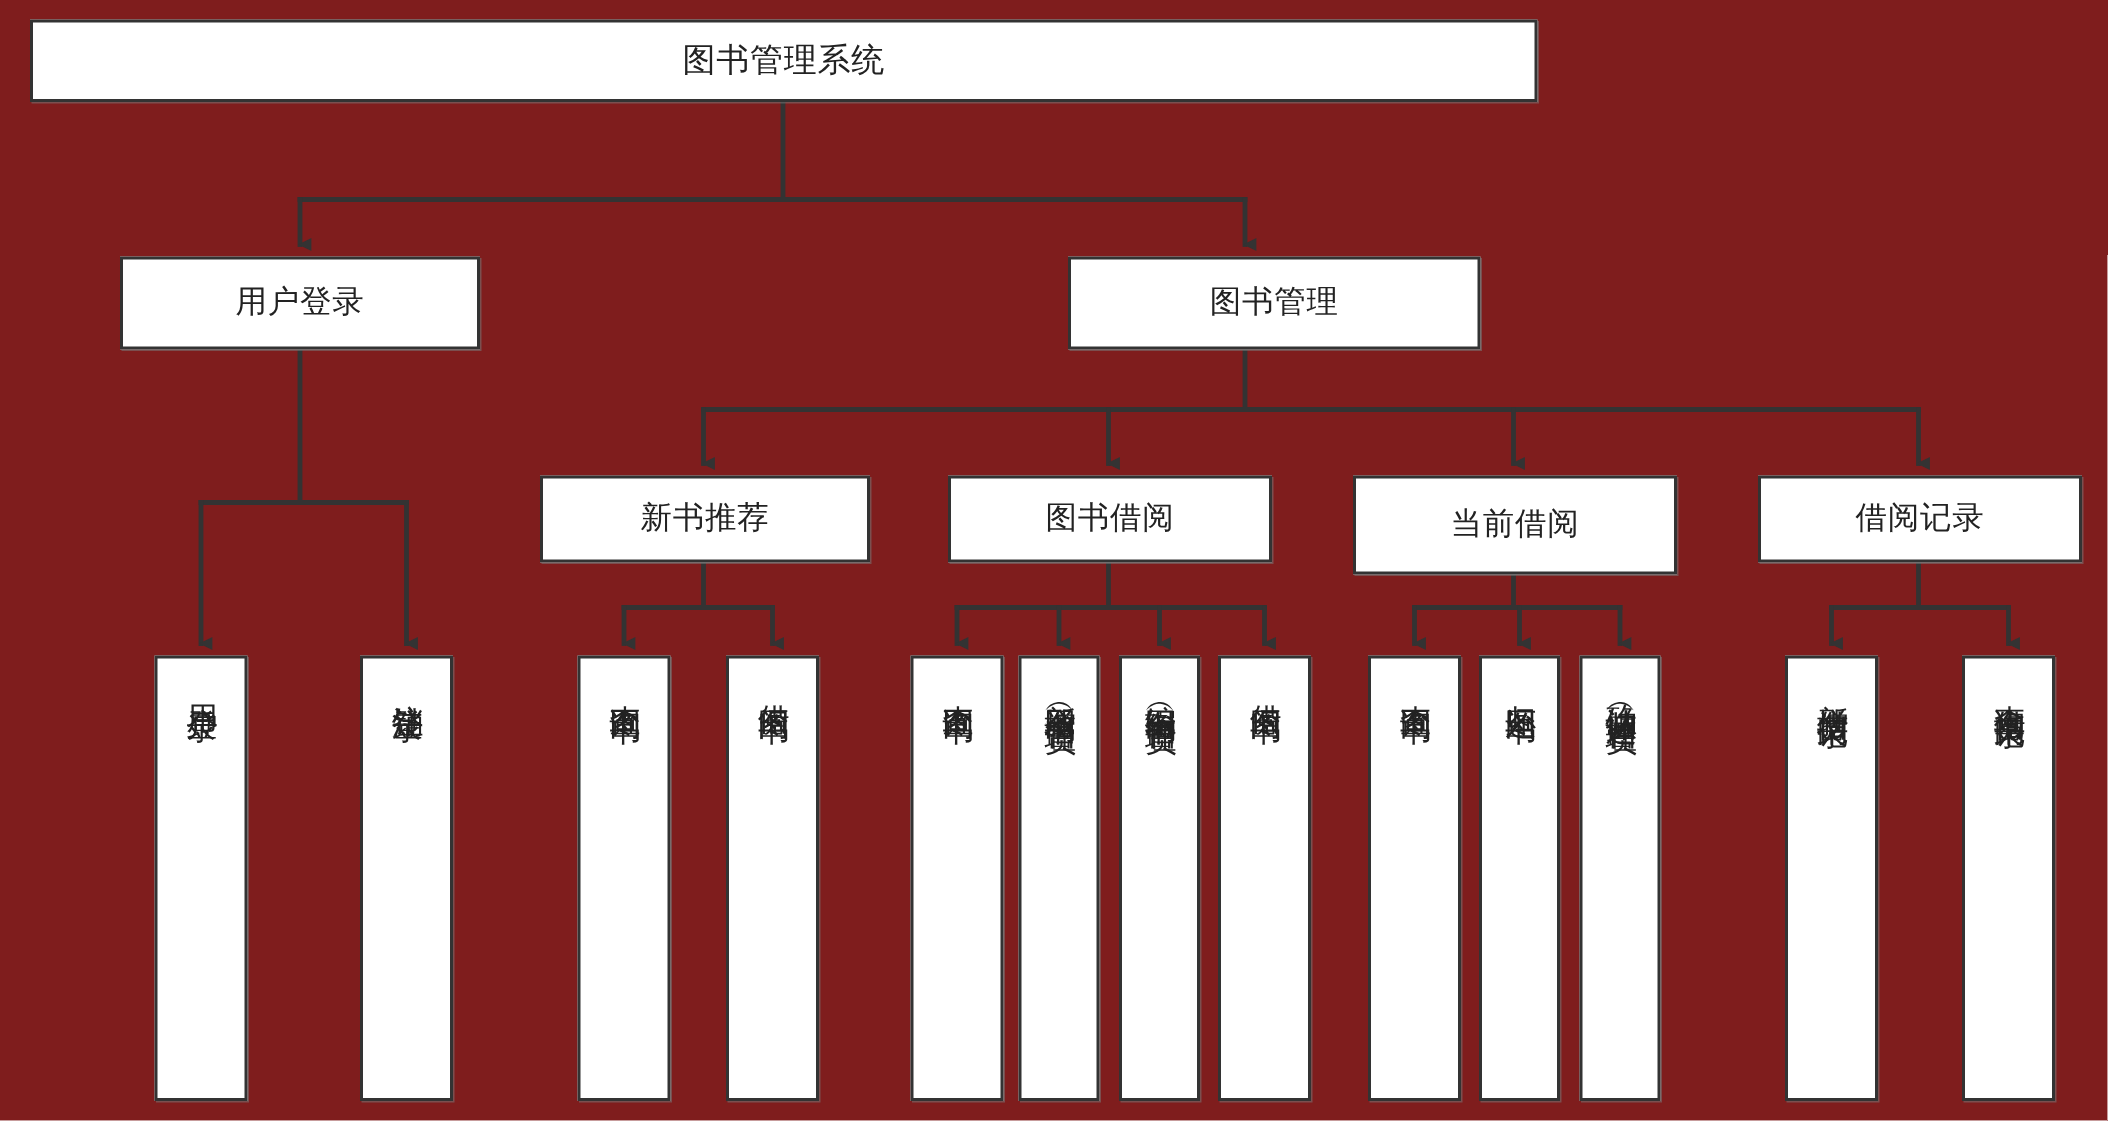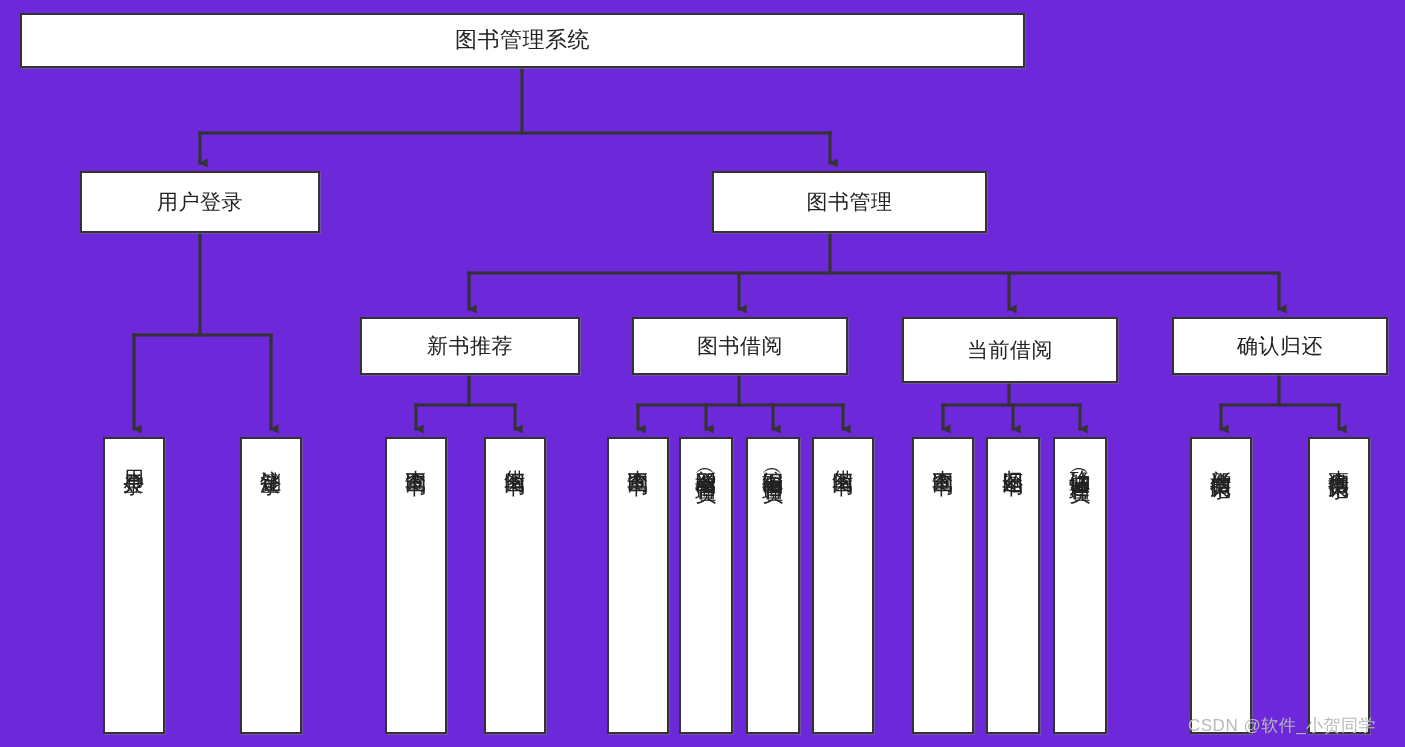--- a/index.html
+++ b/index.html
@@ -4,21 +4,21 @@
 <style>
   html, body {
     margin: 0;
     padding: 0;
     background: #ffffff;
   }
   #canvas {
     position: relative;
     width: 1405px;
     height: 747px;
-    background: #6d28d9;
+    background: #7f1d1d;
     font-family: "Liberation Sans", "DejaVu Sans", sans-serif;
     overflow: hidden;
   }
   #edges {
     position: absolute;
     left: 0;
     top: 0;
     width: 1405px;
     height: 747px;
     pointer-events: none;
@@ -136,21 +136,21 @@
       <div class="node horizontal" style="left: 360px; top: 317px; width: 220px; height: 58px; justify-content: center;">
         <span class="node-label">新书推荐</span>
       </div>
       <div class="node horizontal" style="left: 632px; top: 317px; width: 216px; height: 58px;">
         <span class="node-label">图书借阅</span>
       </div>
       <div class="node horizontal" style="left: 902px; top: 317px; width: 216px; height: 66px;">
         <span class="node-label">当前借阅</span>
       </div>
       <div class="node horizontal" style="left: 1172px; top: 317px; width: 216px; height: 58px;">
-        <span class="node-label">确认归还</span>
+        <span class="node-label">借阅记录</span>
       </div>
       <div class="node vertical" style="left: 103px; top: 437px; width: 62px; height: 297px;">
         <span class="node-label">用户登录</span>
       </div>
       <div class="node vertical" style="left: 240px; top: 437px; width: 62px; height: 297px;">
         <span class="node-label">注销登录</span>
       </div>
       <div class="node vertical" style="left: 385px; top: 437px; width: 62px; height: 297px;">
         <span class="node-label">查询图书</span>
       </div>
@@ -179,14 +179,13 @@
         <span class="node-label">确认归还（管理员）</span>
       </div>
       <div class="node vertical" style="left: 1190px; top: 437px; width: 62px; height: 297px;">
         <span class="node-label">新增借阅记录</span>
       </div>
       <div class="node vertical" style="left: 1308px; top: 437px; width: 62px; height: 297px;">
         <span class="node-label">查询借阅记录</span>
       </div>
     </div>
 
-  <div id="watermark">CSDN @软件_小贺同学</div>
 </div>
 
 </body></html>

